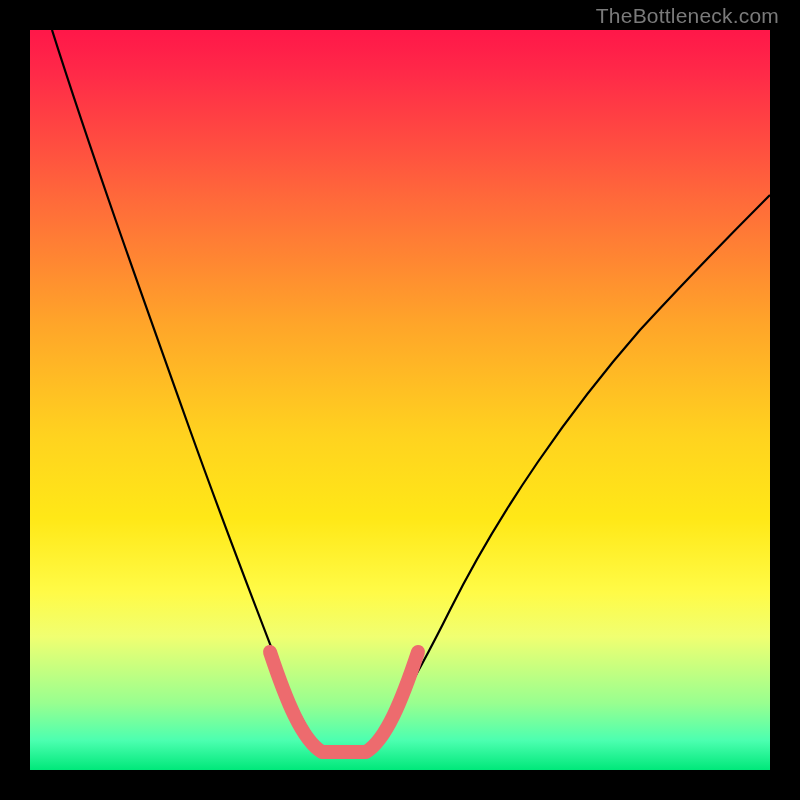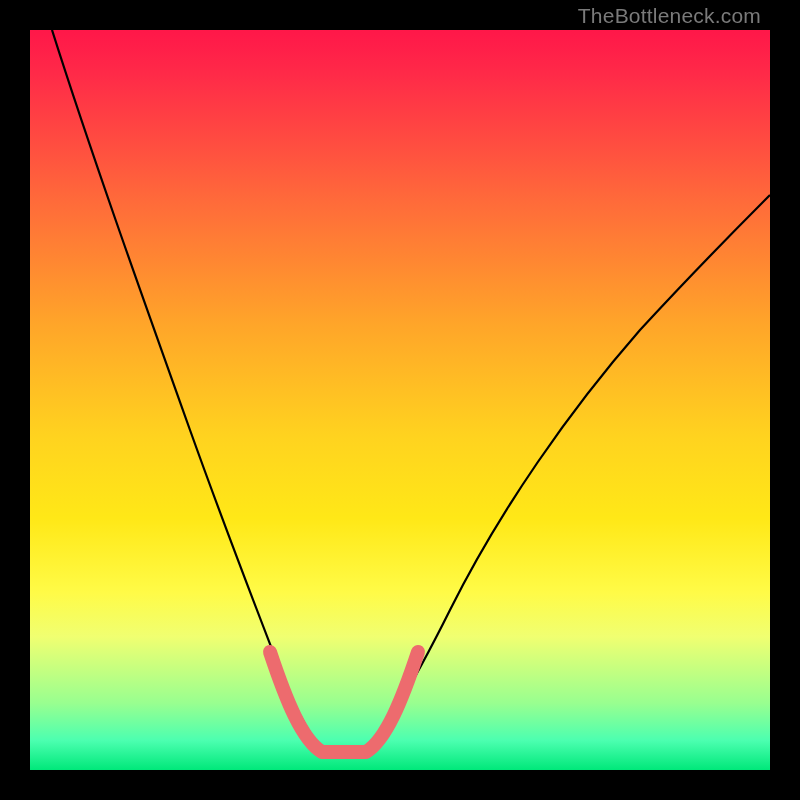--- a/index.html
+++ b/index.html
@@ -48,21 +48,21 @@
   .curve-svg {
     position: absolute;
     left: 0;
     top: 0;
     width: 740px;
     height: 740px;
   }
   .watermark {
     position: absolute;
     top: 4px;
-    right: 39px;
+    right: 21px;
     color: #7a7a7a;
     font-size: 21px;
     letter-spacing: 0.2px;
     font-weight: 500;
     user-select: none;
   }
 </style>
 </head>
 <body>
 

